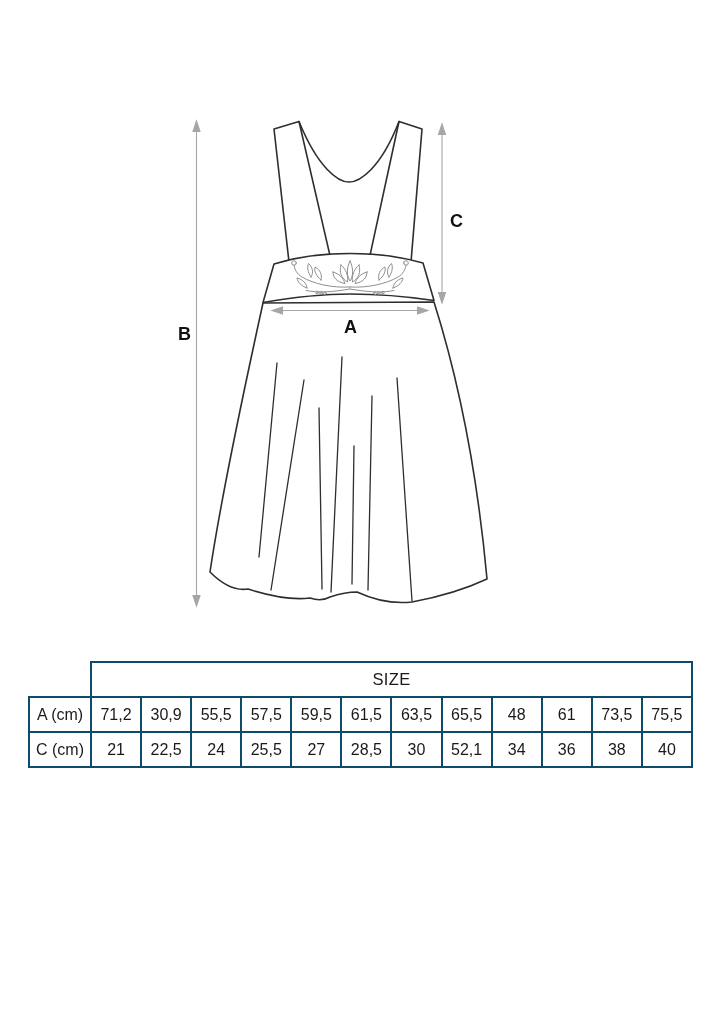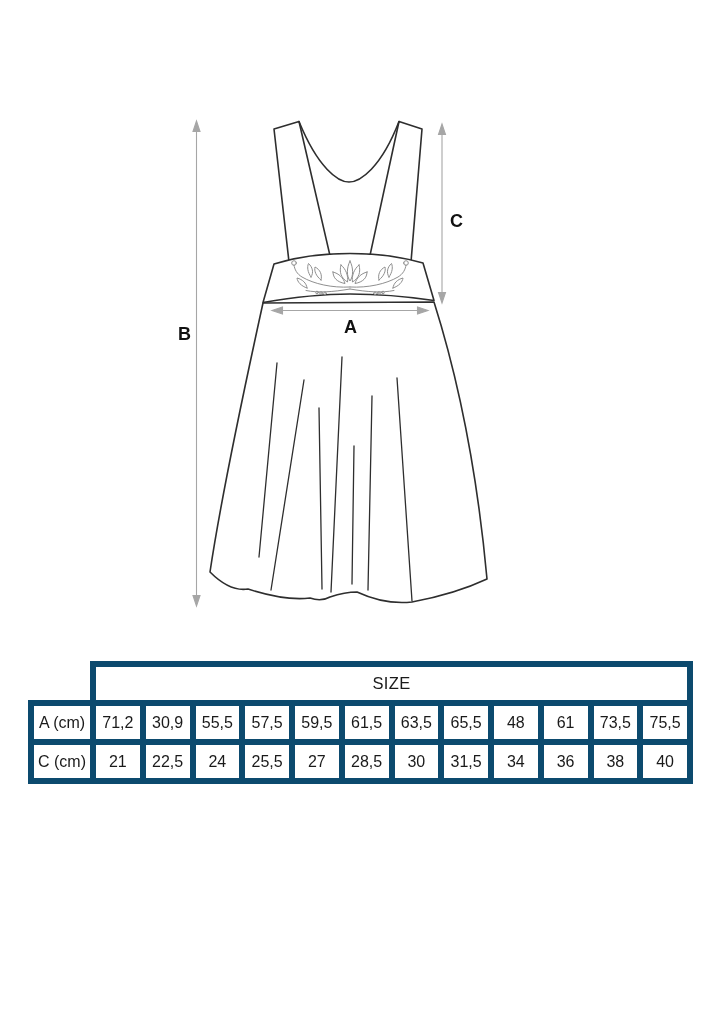--- a/index.html
+++ b/index.html
@@ -14,21 +14,21 @@
   .dress-svg{position:absolute;left:0;top:0;}
   .size-table-wrap{
     position:absolute;left:28px;top:661px;
   }
   table.size-table{
     border-collapse:collapse;
     table-layout:fixed;
     width:665px;
   }
   table.size-table td, table.size-table th{
-    border:6px solid #0c4a6e;
+    border:2px solid #0c4a6e;
     height:33px;
     padding:0;
     text-align:center;
     vertical-align:middle;
     font-size:16px;
     font-weight:400;
     color:#1a1a1a;
     font-family:"Liberation Sans", sans-serif;
     white-space:nowrap;
     overflow:hidden;
@@ -196,21 +196,21 @@
         </tr>
         <tr>
           <th class="row-label">C (cm)</th>
           <td>21</td>
           <td>22,5</td>
           <td>24</td>
           <td>25,5</td>
           <td>27</td>
           <td>28,5</td>
           <td>30</td>
-          <td>31,5</td>
+          <td>52,1</td>
           <td>34</td>
           <td>36</td>
           <td>38</td>
           <td>40</td>
         </tr>
       </tbody>
     </table>
   </div>
 
 </div>

